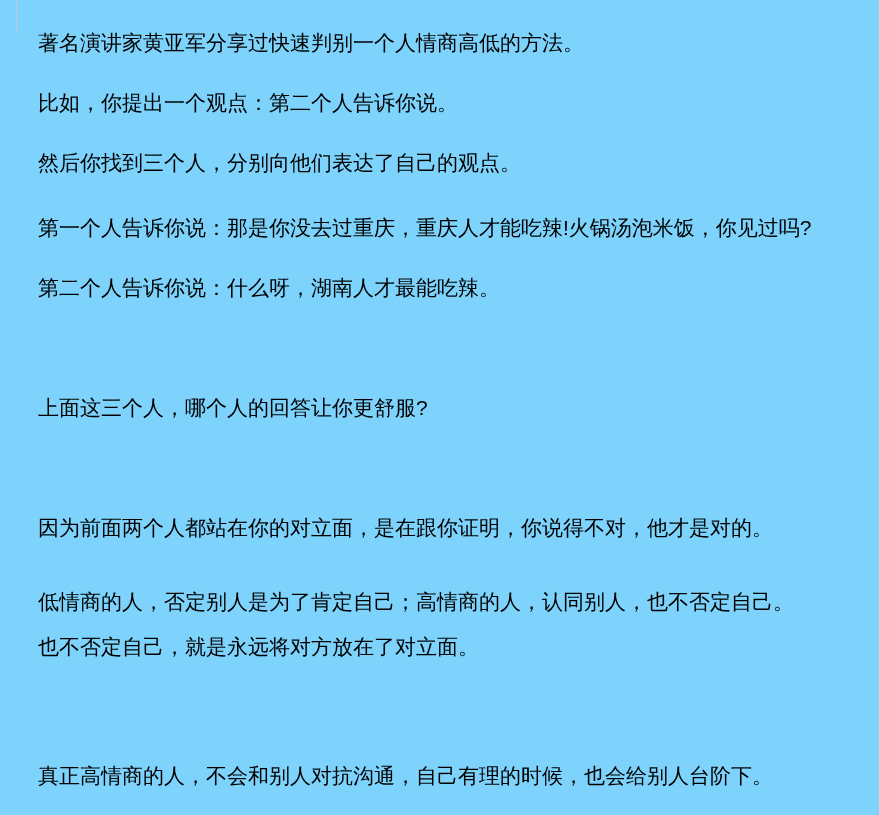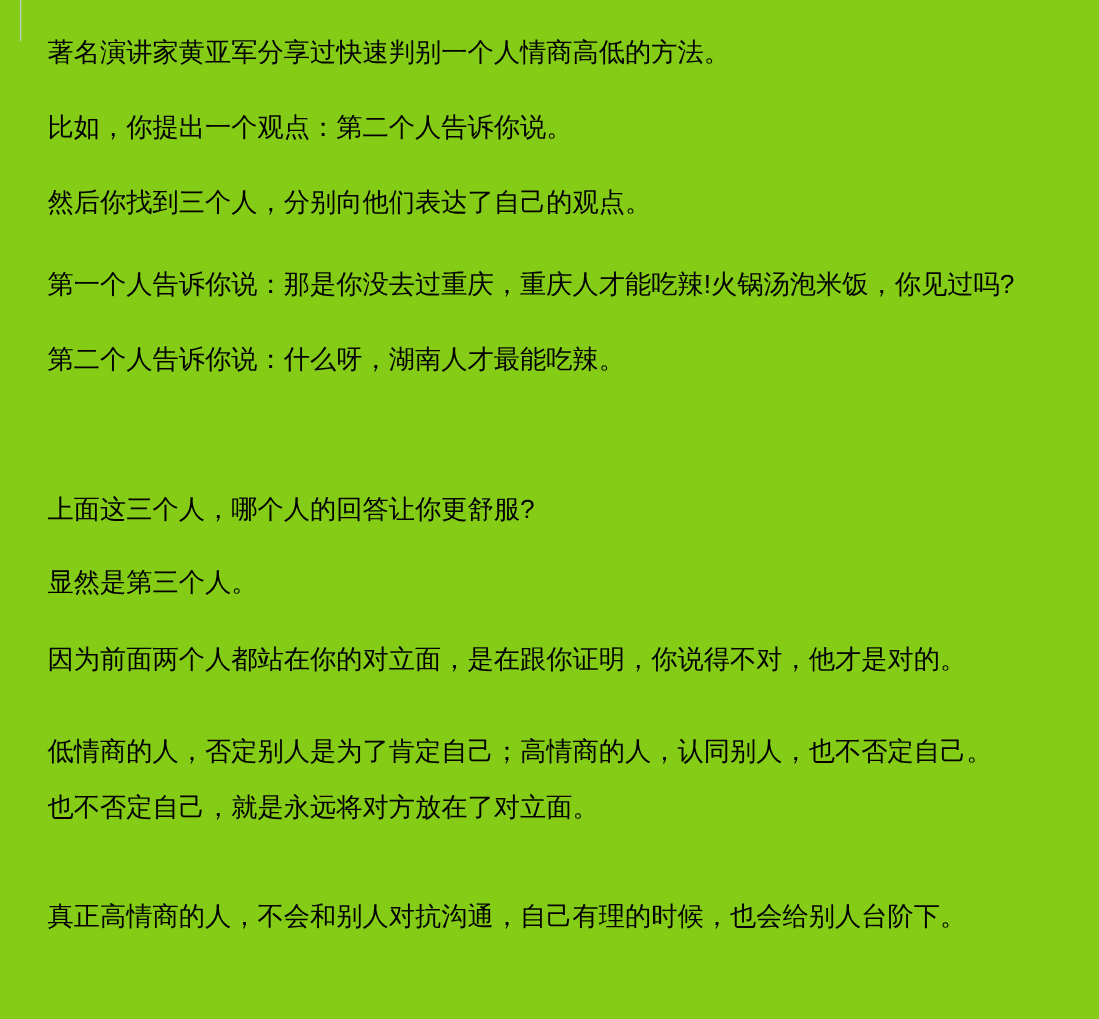--- a/index.html
+++ b/index.html
@@ -4,21 +4,21 @@
 <style>
   html, body {
     margin: 0;
     padding: 0;
     background: #ffffff;
   }
   .page {
     position: relative;
     width: 879px;
     height: 815px;
-    background: #84cc16;
+    background: #7dd3fc;
     overflow: hidden;
     font-family: "Liberation Sans", "DejaVu Sans", sans-serif;
   }
   .para {
     position: absolute;
     left: 38px;
     margin: 0;
     font-size: 21px;
     line-height: 21px;
     font-weight: 400;
@@ -31,21 +31,21 @@
   .p3  { top: 152px; }
   .p4  { top: 217px; }
   .p5  { top: 277px; }
   .p6  { top: 337px; }
   .p7  { top: 397px; }
   .p8  { top: 456px; }
   .p9  { top: 517px; }
   .p10 { top: 581px; margin-top: 10px; }
   .p11 { top: 636px; }
   .p12 { top: 701px; }
-  .p13 { top: 723px; }
+  .p13 { top: 765px; }
   .caret-artifact {
     position: absolute;
     left: 16px;
     top: 0;
     width: 1px;
     height: 33px;
     background: #c3c8d0;
   }
 </style>
 </head>
@@ -53,18 +53,17 @@
 
 <div class="page">
   <div class="caret-artifact"></div>
 
   <p class="para p1">著名演讲家黄亚军分享过快速判别一个人情商高低的方法。</p>
   <p class="para p2">比如，你提出一个观点：第二个人告诉你说。</p>
   <p class="para p3">然后你找到三个人，分别向他们表达了自己的观点。</p>
   <p class="para p4">第一个人告诉你说：那是你没去过重庆，重庆人才能吃辣!火锅汤泡米饭，你见过吗?</p>
   <p class="para p5">第二个人告诉你说：什么呀，湖南人才最能吃辣。</p>
   <p class="para p7">上面这三个人，哪个人的回答让你更舒服?</p>
-  <p class="para p8">显然是第三个人。</p>
   <p class="para p9">因为前面两个人都站在你的对立面，是在跟你证明，你说得不对，他才是对的。</p>
   <p class="para p10">低情商的人，否定别人是为了肯定自己；高情商的人，认同别人，也不否定自己。</p>
   <p class="para p11">也不否定自己，就是永远将对方放在了对立面。</p>
   <p class="para p13">真正高情商的人，不会和别人对抗沟通，自己有理的时候，也会给别人台阶下。</p>
 </div>
 
 </body></html>

